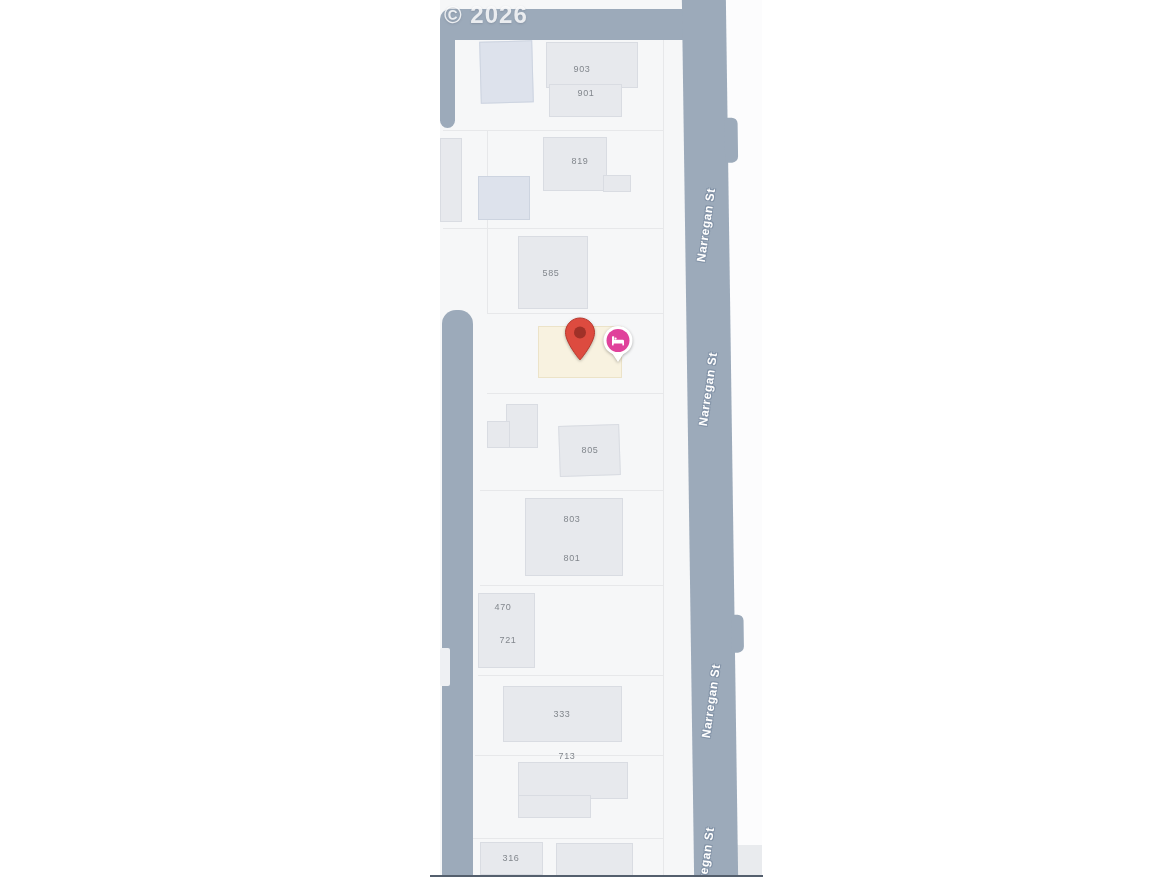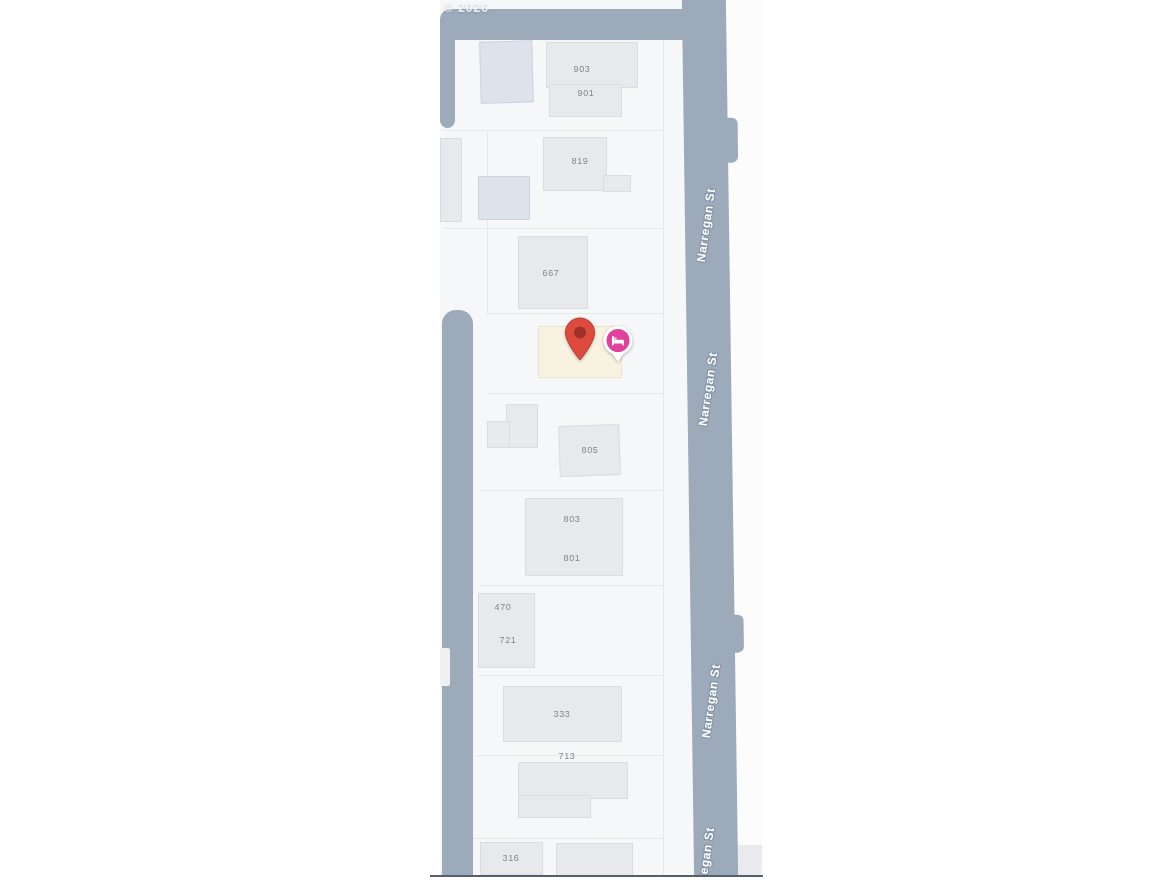--- a/index.html
+++ b/index.html
@@ -38,21 +38,21 @@
     color:var(--c-street_text);
     text-shadow:-1px -1px 0 var(--c-street_halo),1px -1px 0 var(--c-street_halo),
                 -1px 1px 0 var(--c-street_halo),1px 1px 0 var(--c-street_halo);
   }
   .addr-label{
     position:absolute;transform:translate(-50%,-50%);
     font-size:9px;letter-spacing:.6px;color:var(--c-addr_label);white-space:nowrap;
   }
   .copyright{
     position:absolute;left:4px;top:1px;
-    font-weight:bold;font-size:12px;letter-spacing:1px;
+    font-weight:bold;font-size:24px;letter-spacing:1px;
     color:rgba(255,255,255,0.82);
     text-shadow:0 1px 2px rgba(110,122,140,0.45);
   }
   .marker{position:absolute;filter:drop-shadow(0 1px 1.5px rgba(0,0,0,0.3));}
   .pin-marker{left:123px;top:316px;}
   .lodging-marker{left:160px;top:322px;}
   .bottom-edge{position:absolute;left:430px;top:875px;width:333px;height:2px;background:var(--c-bottom_line);}
 </style>
 </head>
 <body>
@@ -111,21 +111,21 @@
   <div id="street-labels-layer">
       <div class="street-label" style="left: 266px; top: 225px; transform: translate(-50%, -50%) rotate(-82deg);">Narregan St</div>
       <div class="street-label" style="left: 268px; top: 389px; transform: translate(-50%, -50%) rotate(-82deg);">Narregan St</div>
       <div class="street-label" style="left: 271px; top: 701px; transform: translate(-50%, -50%) rotate(-82deg);">Narregan St</div>
       <div class="street-label" style="left: 265px; top: 864px; transform: translate(-50%, -50%) rotate(-82deg);">Narregan St</div>
     </div>
   <div id="addr-labels-layer">
       <div class="addr-label" style="left: 142px; top: 69px;">903</div>
       <div class="addr-label" style="left: 146px; top: 93px; text-align: center;">901</div>
       <div class="addr-label" style="left: 140px; top: 161px;">819</div>
-      <div class="addr-label" style="left: 111px; top: 273px;">667</div>
+      <div class="addr-label" style="left: 111px; top: 273px;">585</div>
       <div class="addr-label" style="left: 150px; top: 450px;">805</div>
       <div class="addr-label" style="left: 132px; top: 519px;">803</div>
       <div class="addr-label" style="left: 132px; top: 558px;">801</div>
       <div class="addr-label" style="left: 63px; top: 607px;">470</div>
       <div class="addr-label" style="left: 68px; top: 640px;">721</div>
       <div class="addr-label" style="left: 122px; top: 714px;">333</div>
       <div class="addr-label" style="left: 127px; top: 756px;">713</div>
       <div class="addr-label" style="left: 71px; top: 858px;">316</div>
     </div>
 

